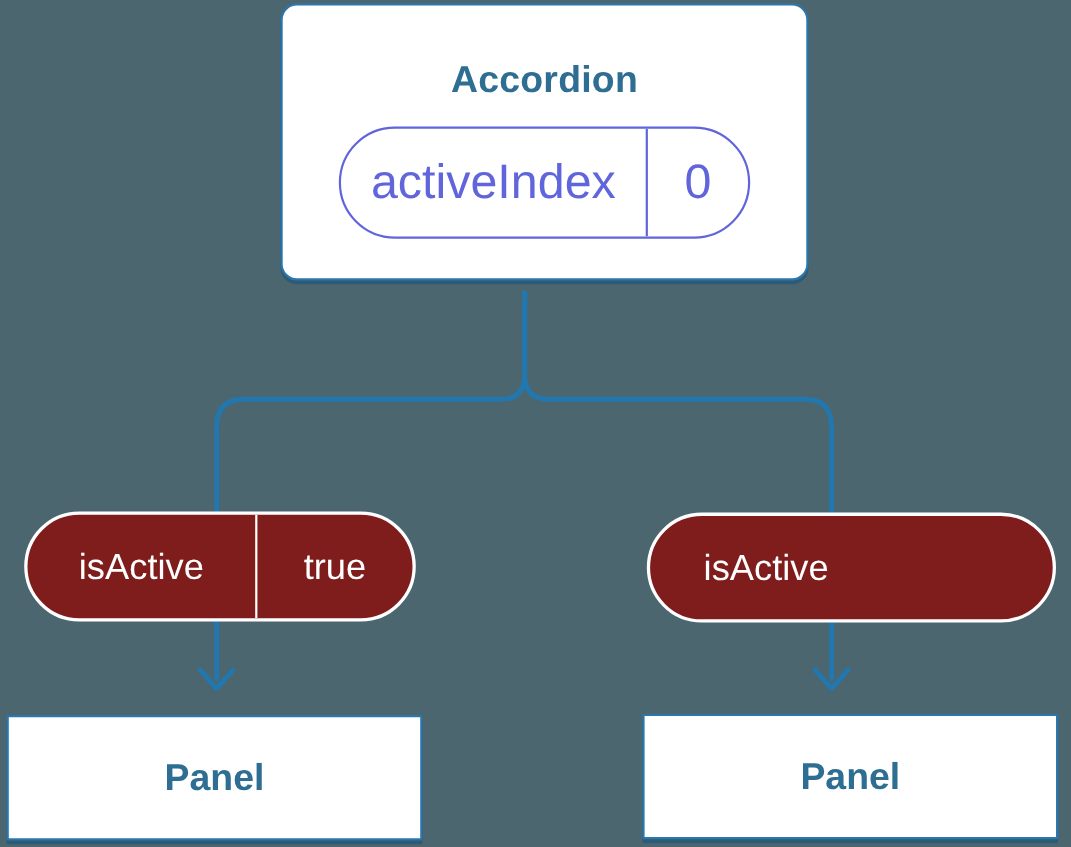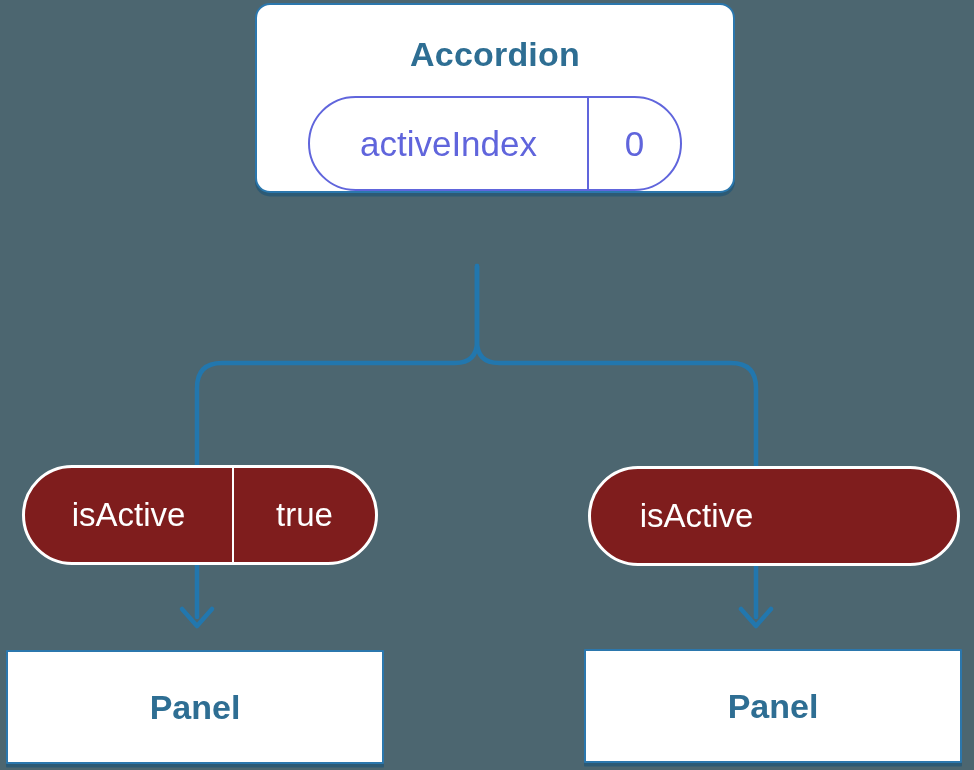--- a/index.html
+++ b/index.html
@@ -22,26 +22,26 @@
   
   .node-card {
     position: absolute;
     background: #ffffff;
     border: 2.5px solid #2B77AD;
     box-sizing: border-box;
     box-shadow: 0 3.5px 0 rgba(20, 80, 120, 0.55);
   }
   .accordion-card {
     left: 255px; top: 3px;
-    width: 480px; height: 190px;
+    width: 480px; height: 252px;
     border-radius: 15px;
     display: flex;
     flex-direction: column;
     align-items: center;
-    padding-top: 27px;
+    padding-top: 46px;
   }
   .node-title {
     color: #2E6E93;
     font-size: 34px;
     font-weight: 700;
     line-height: 44px;
     letter-spacing: 0.2px;
   }
   
   .pill {
@@ -55,21 +55,21 @@
     display: flex;
     align-items: center;
     justify-content: center;
   }
   .pill-outline {
     margin-top: 20px;
     width: 374px; height: 102px;
     background: #ffffff;
     border: 2.5px solid #6065DC;
     color: #6065DC;
-    font-size: 35px;
+    font-size: 44px;
   }
   .pill-outline .seg-name { width: 277px; }
   .pill-outline .seg-value { flex: 1; border-left: 2.5px solid #6065DC; }
   .pill-filled {
     position: absolute;
     background: #7f1d1d;
     border: 3px solid #ffffff;
     color: #ffffff;
     font-size: 33px;
   }

